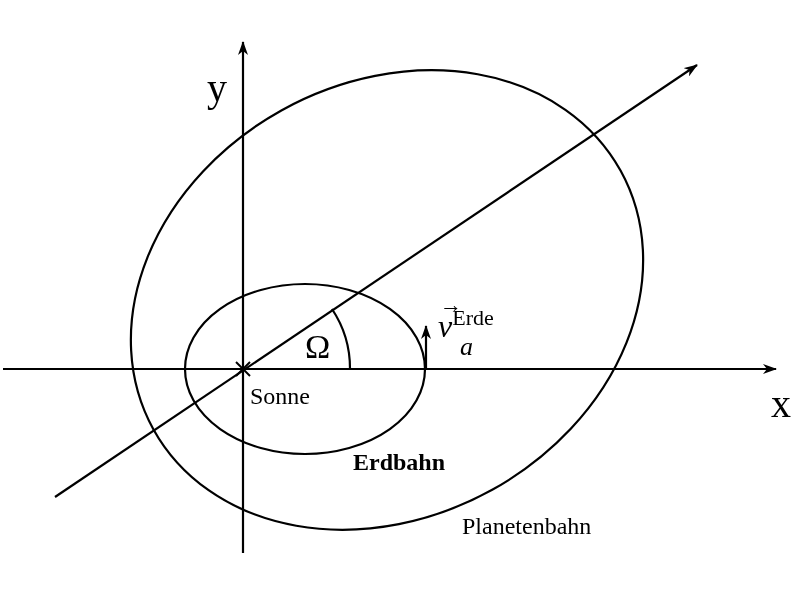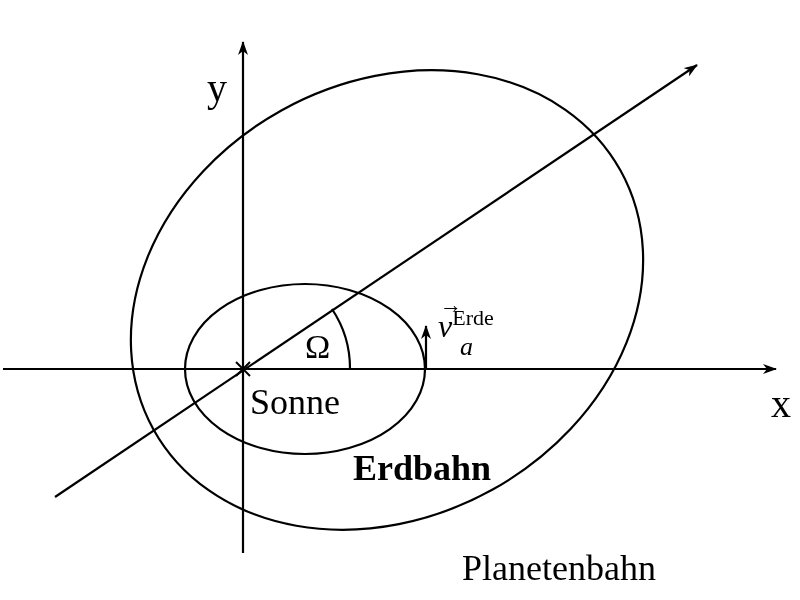--- a/index.html
+++ b/index.html
@@ -6,21 +6,21 @@
     body { width: 800px; height: 600px; overflow: hidden; position: relative; }
     svg { position: absolute; left: 0; top: 0; }
     .lbl {
       position: absolute;
       font-family: "Liberation Serif", "DejaVu Serif", serif;
       color: #000000;
       line-height: 1;
       white-space: nowrap;
     }
     .axis-lbl { font-size: 40px; }
-    .txt-lbl { font-size: 36px; }
+    .txt-lbl { font-size: 24px; }
     .omega { font-size: 34px; }
     .vel { font-size: 32px; font-style: italic; }
     .vel .sup { font-style: normal; font-size: 22px; position: relative; top: -12px; }
     .vel .sub { font-size: 26px; position: relative; top: 12px; margin-left: -12px; }
     .vel .vec { position: absolute; left: 2px; top: -16px; font-size: 22px; font-style: normal; }
   </style>
 </head>
 <body>
 
 <svg width="800" height="600" viewBox="0 0 800 600">
@@ -50,18 +50,18 @@
   <line x1="426" y1="369" x2="426" y2="326" stroke="#000" stroke-width="2.2" marker-end="url(#arrow)"></line>
 </svg>
 
 <div class="lbl axis-lbl" style="left:207px; top:68px;">y</div>
 <div class="lbl axis-lbl" style="left:771px; top:384px;">x</div>
 
 <div class="lbl omega" style="left:305px; top:330px;">Ω</div>
 
 <div class="lbl txt-lbl" style="left:250px; top:384px;">Sonne</div>
 <div class="lbl txt-lbl" style="left:353px; top:450px;font-weight:bold;">Erdbahn</div>
-<div class="lbl txt-lbl" style="left:462px; top:514px;margin-top:36px;">Planetenbahn</div>
+<div class="lbl txt-lbl" style="left:462px; top:514px;">Planetenbahn</div>
 
 <div class="lbl vel" style="left:438px; top:310px;">
   <span class="vec">→</span>
   <span>v</span><span class="sup">Erde</span><span class="sub" style="position:absolute; left:22px; top:24px; margin:0;">a</span>
 </div>
 
 </body></html>

